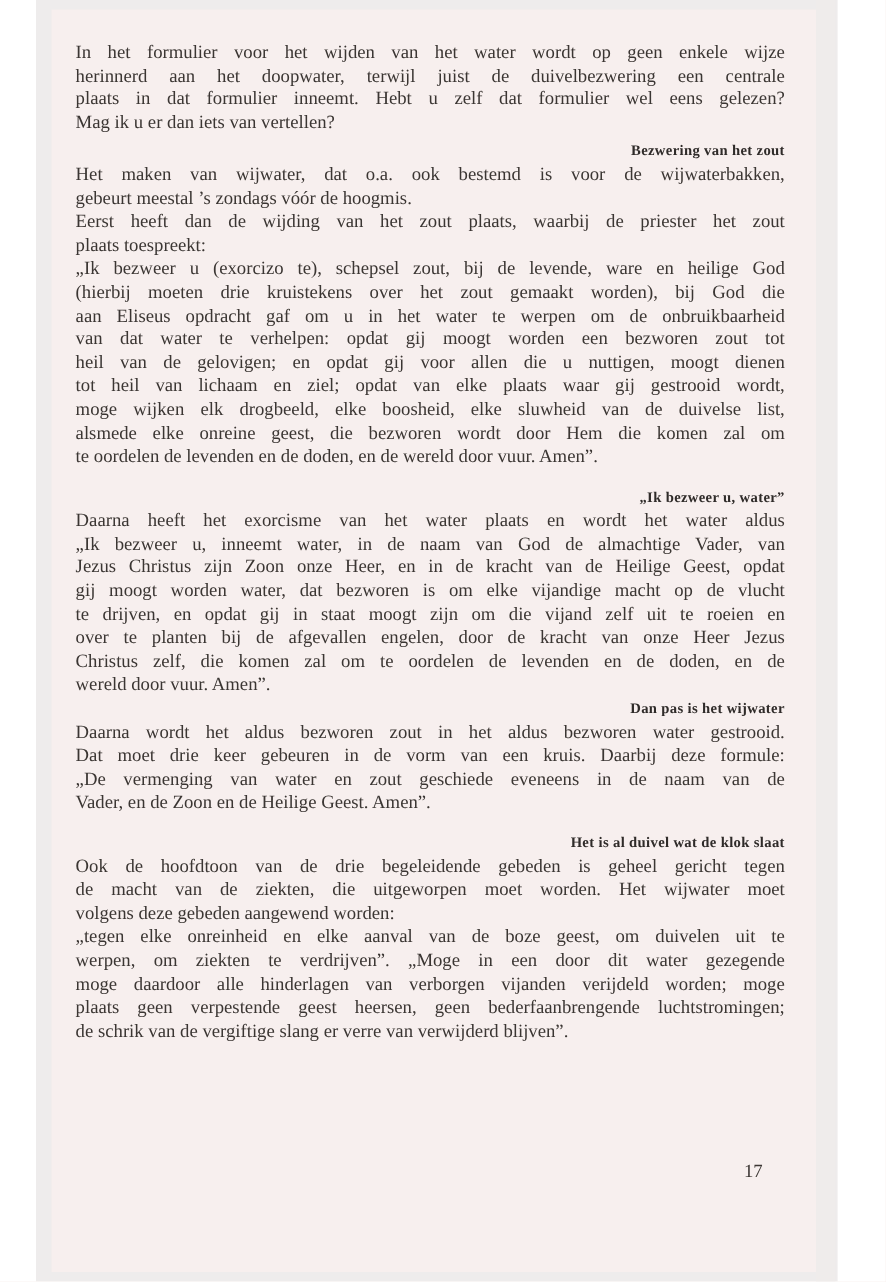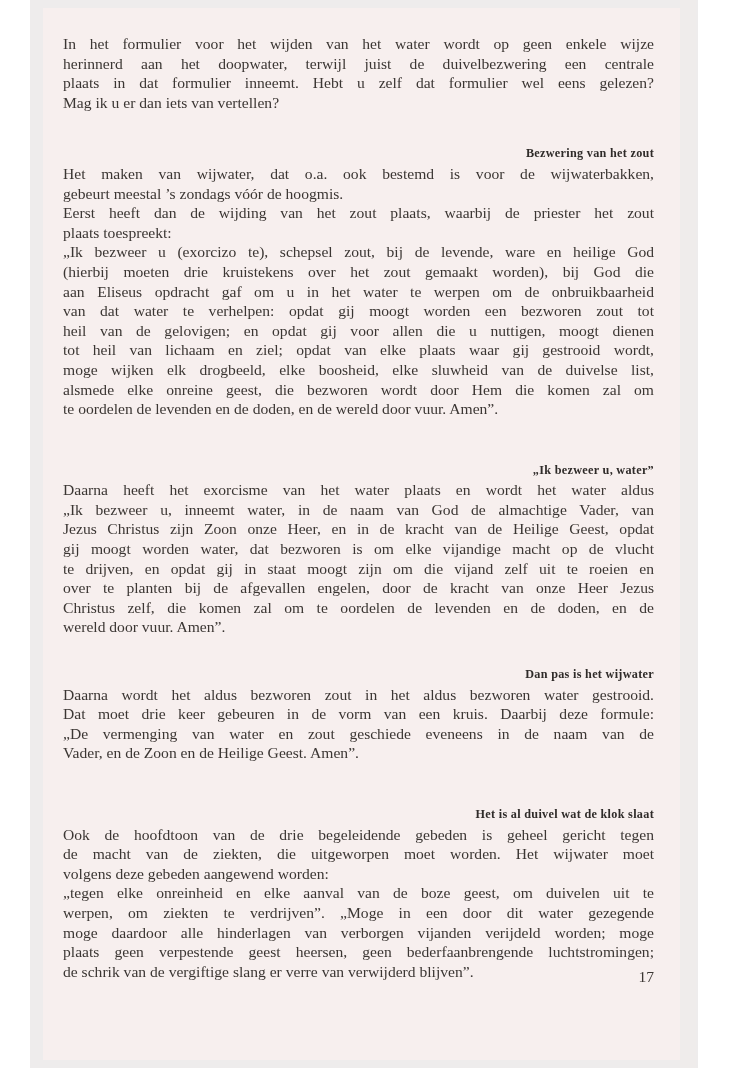--- a/index.html
+++ b/index.html
@@ -26,26 +26,26 @@
     line-height: 19.6px;
   }
   .line {
     display: block; white-space: nowrap; text-align: justify; text-align-last: justify;
     height: 19.6px;
   }
   .line.last { text-align-last: left; }
   .heading {
     display: block; text-align: right; font-weight: bold;
     font-size: 12.2px; color: #2f2b29; letter-spacing: 0.3px;
-    height: 19.6px; line-height: 19.6px; margin-top: 28px;
+    height: 19.6px; line-height: 19.6px;
   }
   .gap-small { height: 4px; }
   .gap-big { height: 14px; }
   .page-number {
-    position: absolute; left: 620px; top: 968px; width: 34px; text-align: right;
+    position: absolute; left: 620px; top: 968px; width: 34px; 
     font-family: "Liberation Serif", "DejaVu Serif", serif; font-size: 15.6px; color: #3b3633;
   }
 </style>
 </head>
 <body>
 
 <div class="sheet-shadow"></div>
 <div class="sheet"></div>
 <div class="sheet-right-edge"></div>
 

